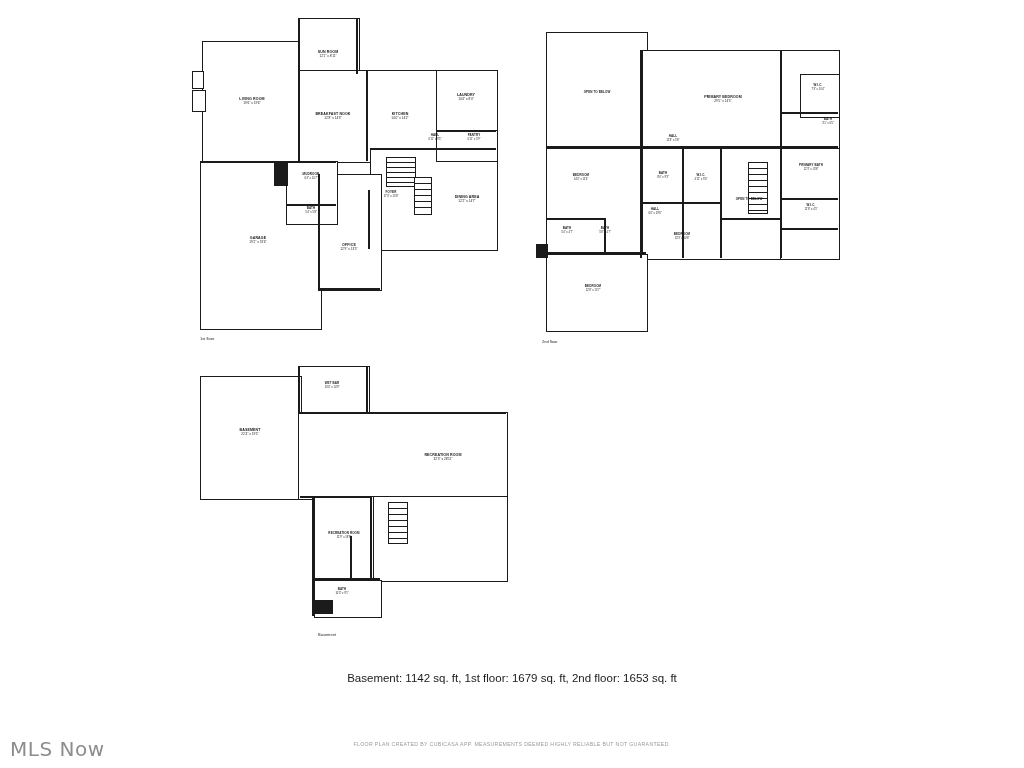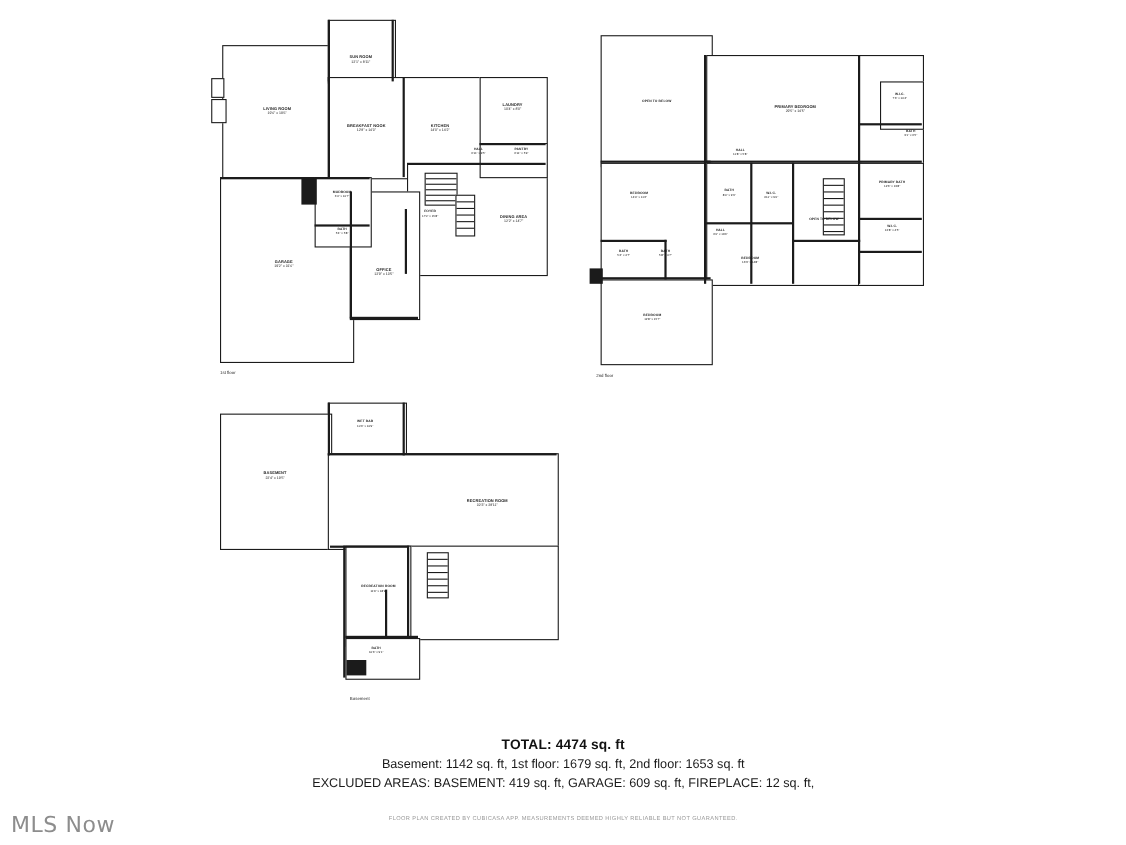--- a/index.html
+++ b/index.html
@@ -379,20 +379,18 @@
     </div>
     <div class="label sm" style="left:128px; top:226px; width:48px;">
       <span class="nm">BATH</span>
         <span class="dm">10'3" x 9'1"</span>
     </div>
 
     <div class="floor-cap" style="left:128px; top:270px;">Basement</div>
   </div>
 
   <div class="summary">
-    <div class="total">TOTAL: 4474 sq. ft</div>
     <div class="line">Basement: 1142 sq. ft, 1st floor: 1679 sq. ft, 2nd floor: 1653 sq. ft</div>
-    <div class="line">EXCLUDED AREAS: BASEMENT: 419 sq. ft, GARAGE: 609 sq. ft, FIREPLACE: 12 sq. ft,</div>
   </div>
 
   <div class="disclaimer">FLOOR PLAN CREATED BY CUBICASA APP. MEASUREMENTS DEEMED HIGHLY RELIABLE BUT NOT GUARANTEED.</div>
   <div class="brand">MLS Now</div>
 </div>
 
 </body></html>

